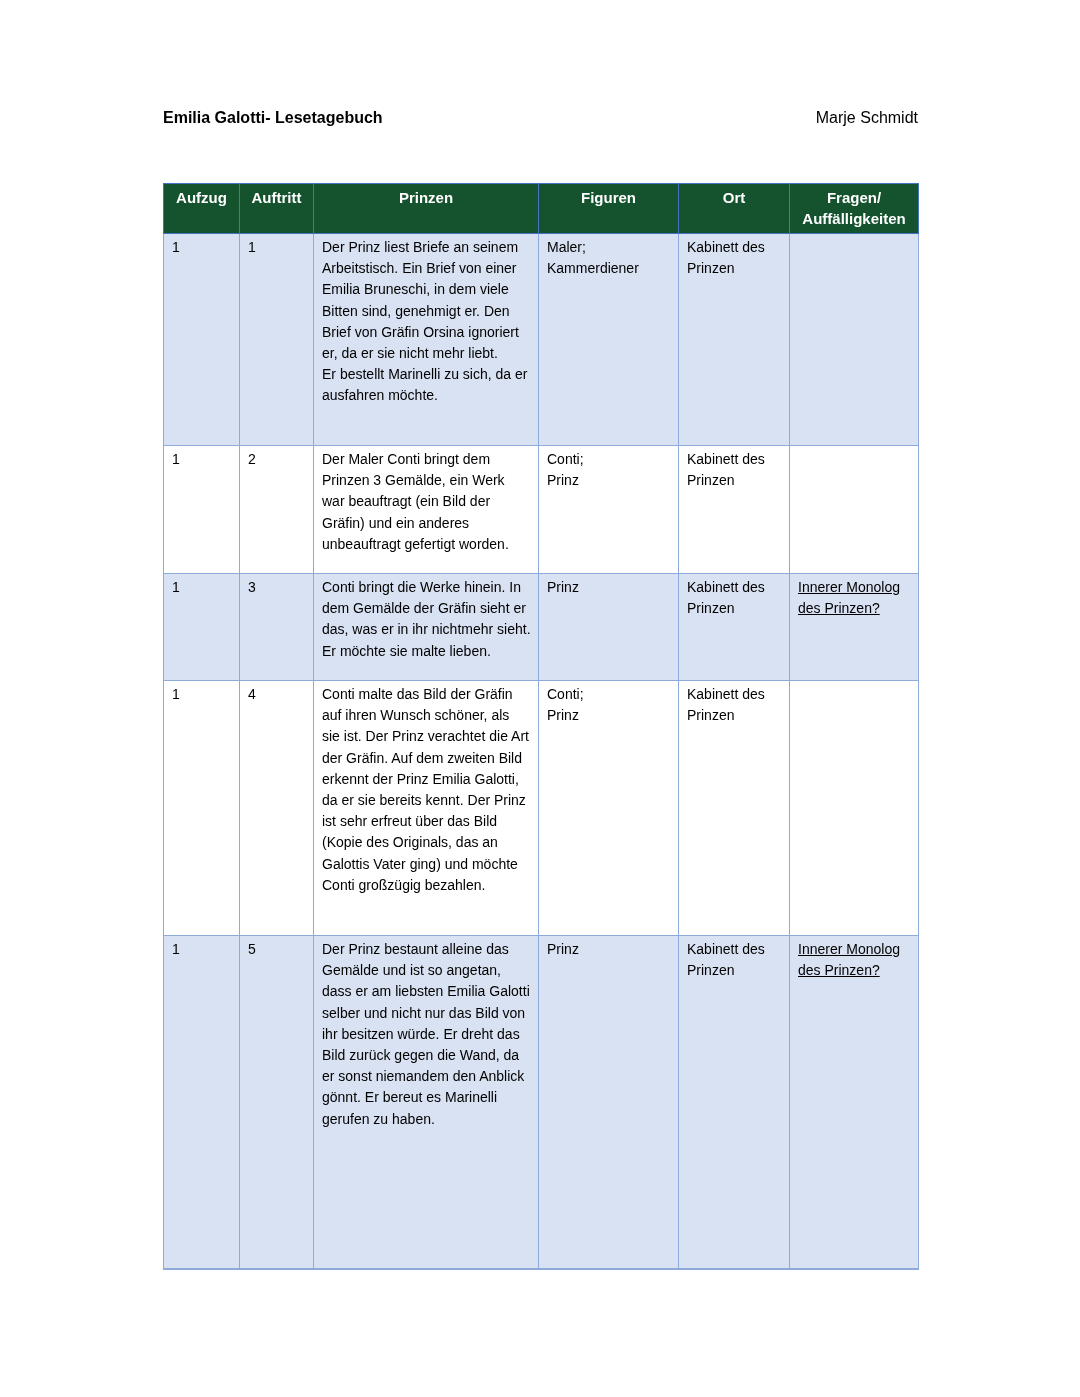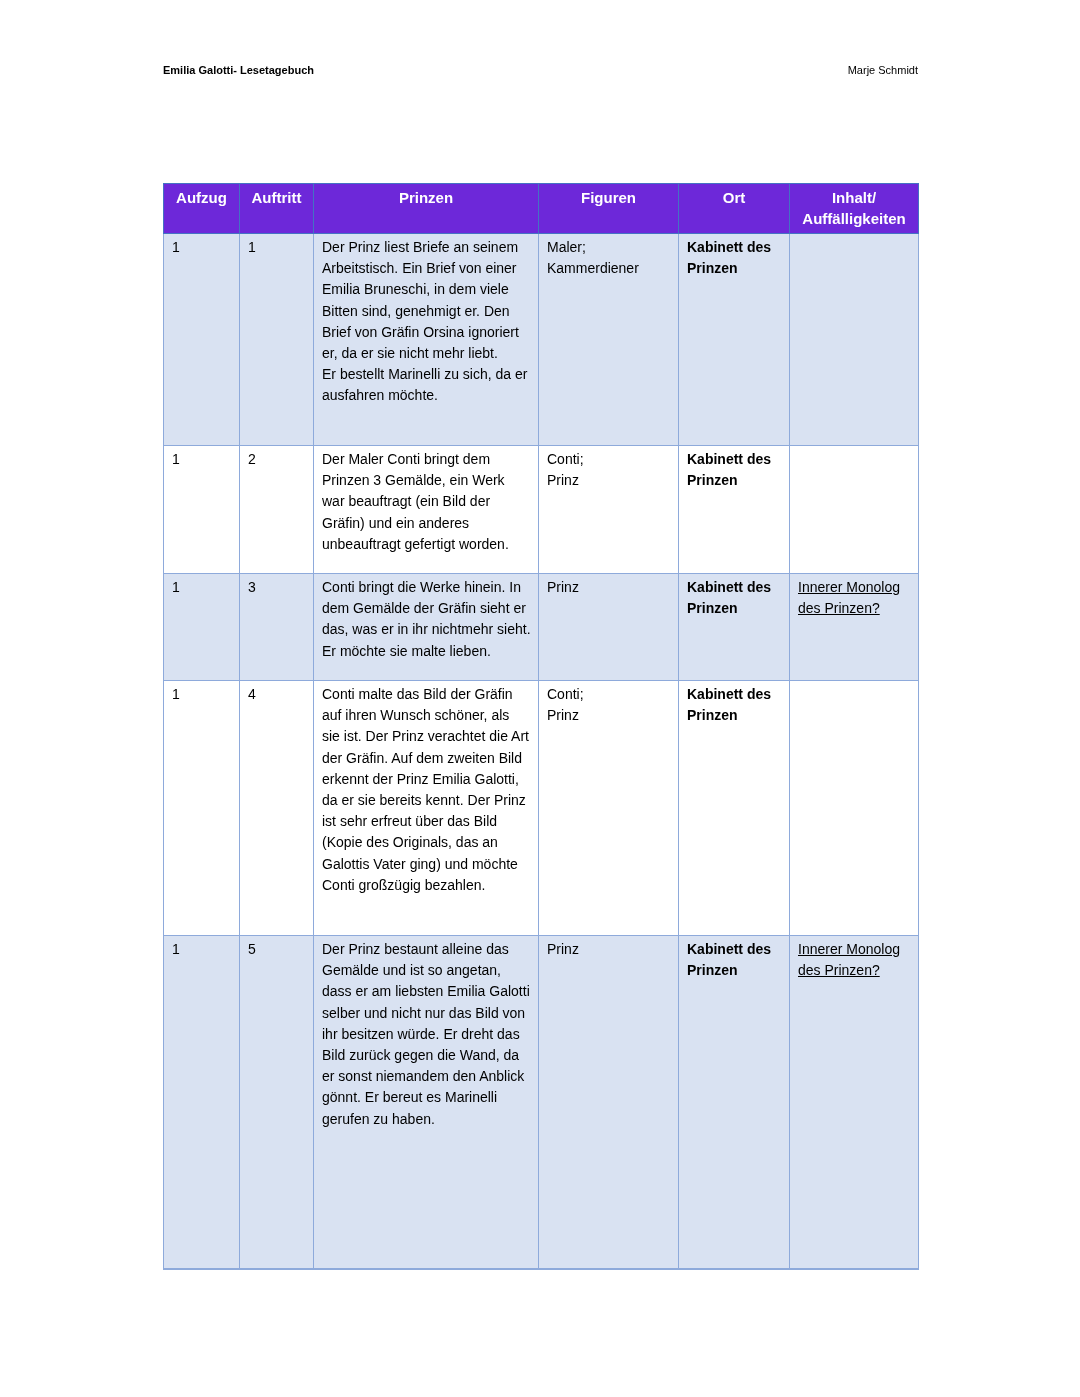--- a/index.html
+++ b/index.html
@@ -19,38 +19,38 @@
     background: #ffffff;
   }
   .doc-header {
     position: absolute;
     top: 60px;
     left: 163px;
     width: 755px;
     display: flex;
     justify-content: space-between;
     align-items: flex-end;
-    font-size: 11px;
+    font-size: 16px;
     line-height: 20px;
   }
   .doc-title { font-weight: bold; }
-  .doc-author { font-weight: normal; }
+  .doc-author { font-weight: normal; margin-top: 48px; }
 
   table.diary {
     position: absolute;
     top: 183px;
     left: 163px;
     width: 755px;
     border-collapse: collapse;
     table-layout: fixed;
     font-size: 14px;
     line-height: 21.2px;
   }
   table.diary th {
-    background: #6d28d9;
+    background: #14532d;
     color: #ffffff;
     font-weight: bold;
     font-size: 15px;
     line-height: 21px;
     text-align: center;
     vertical-align: top;
     padding: 3px 4px 4px 4px;
     border: 1px solid #4472C4;
     white-space: pre-line;
   }
@@ -58,21 +58,21 @@
     border: 1px solid #8EAADB;
     vertical-align: top;
     text-align: left;
     padding: 3px 7px 4px 8px;
     white-space: pre-line;
     background: #ffffff;
   }
   table.diary tr.band td { background: #D9E2F2; }
   table.diary { border-bottom: 2px solid #8EAADB; }
   td.col-fragen { padding-right: 28px; text-decoration: underline; }
-  td.col-ort { padding-right: 12px; font-weight: bold; }
+  td.col-ort { padding-right: 12px; }
 </style>
 </head>
 <body>
 
 <div class="page">
 
   <div class="doc-header">
     <span class="doc-title">Emilia Galotti- Lesetagebuch</span>
     <span class="doc-author">Marje Schmidt</span>
   </div>
@@ -86,21 +86,21 @@
       <col style="width:111px">
       <col style="width:129px">
     </colgroup>
     <thead>
       <tr style="height:45px">
         <th>Aufzug</th>
         <th>Auftritt</th>
         <th>Prinzen</th>
         <th>Figuren</th>
         <th>Ort</th>
-        <th>Inhalt/
+        <th>Fragen/
 Auffälligkeiten</th>
       </tr>
     </thead>
     <tbody>
       <tr class="band" style="height:212px">
         <td class="col-aufzug">1</td>
         <td class="col-auftritt">1</td>
         <td class="col-inhalt">Der Prinz liest Briefe an seinem Arbeitstisch. Ein Brief von einer Emilia Bruneschi, in dem viele Bitten sind, genehmigt er. Den Brief von Gräfin Orsina ignoriert er, da er sie nicht mehr liebt.
 Er bestellt Marinelli zu sich, da er ausfahren möchte.</td>
         <td class="col-figuren">Maler;

